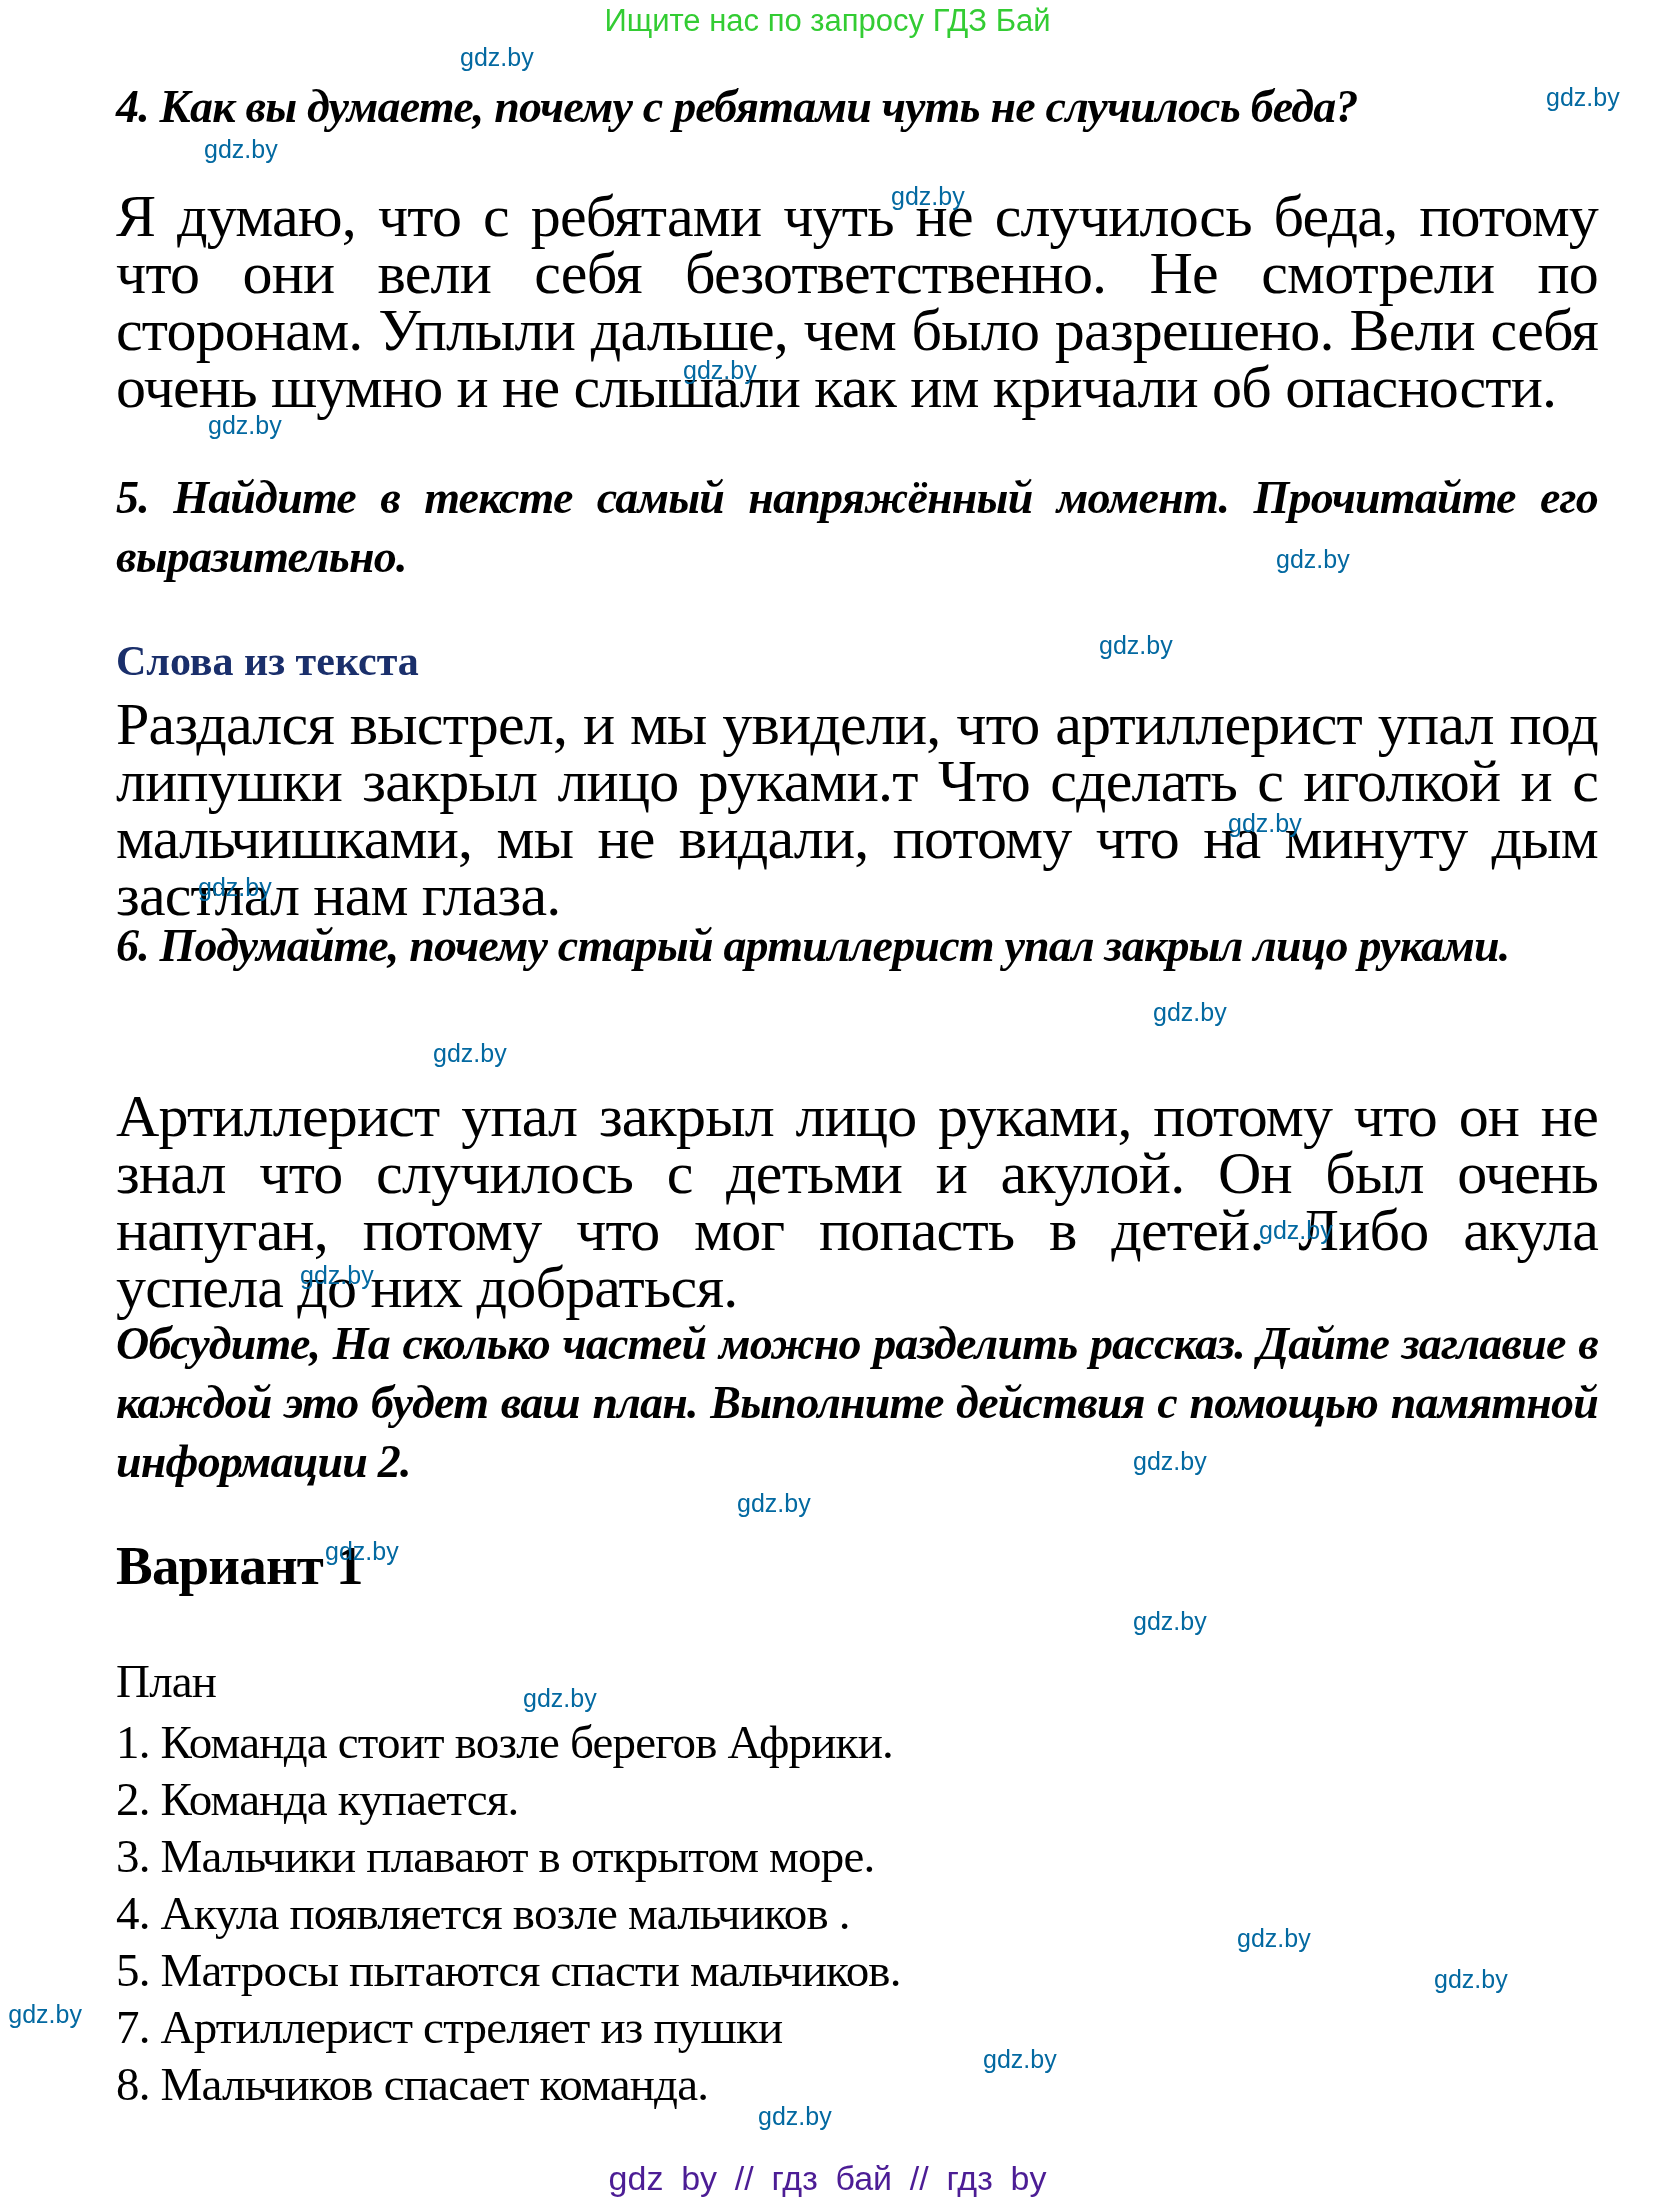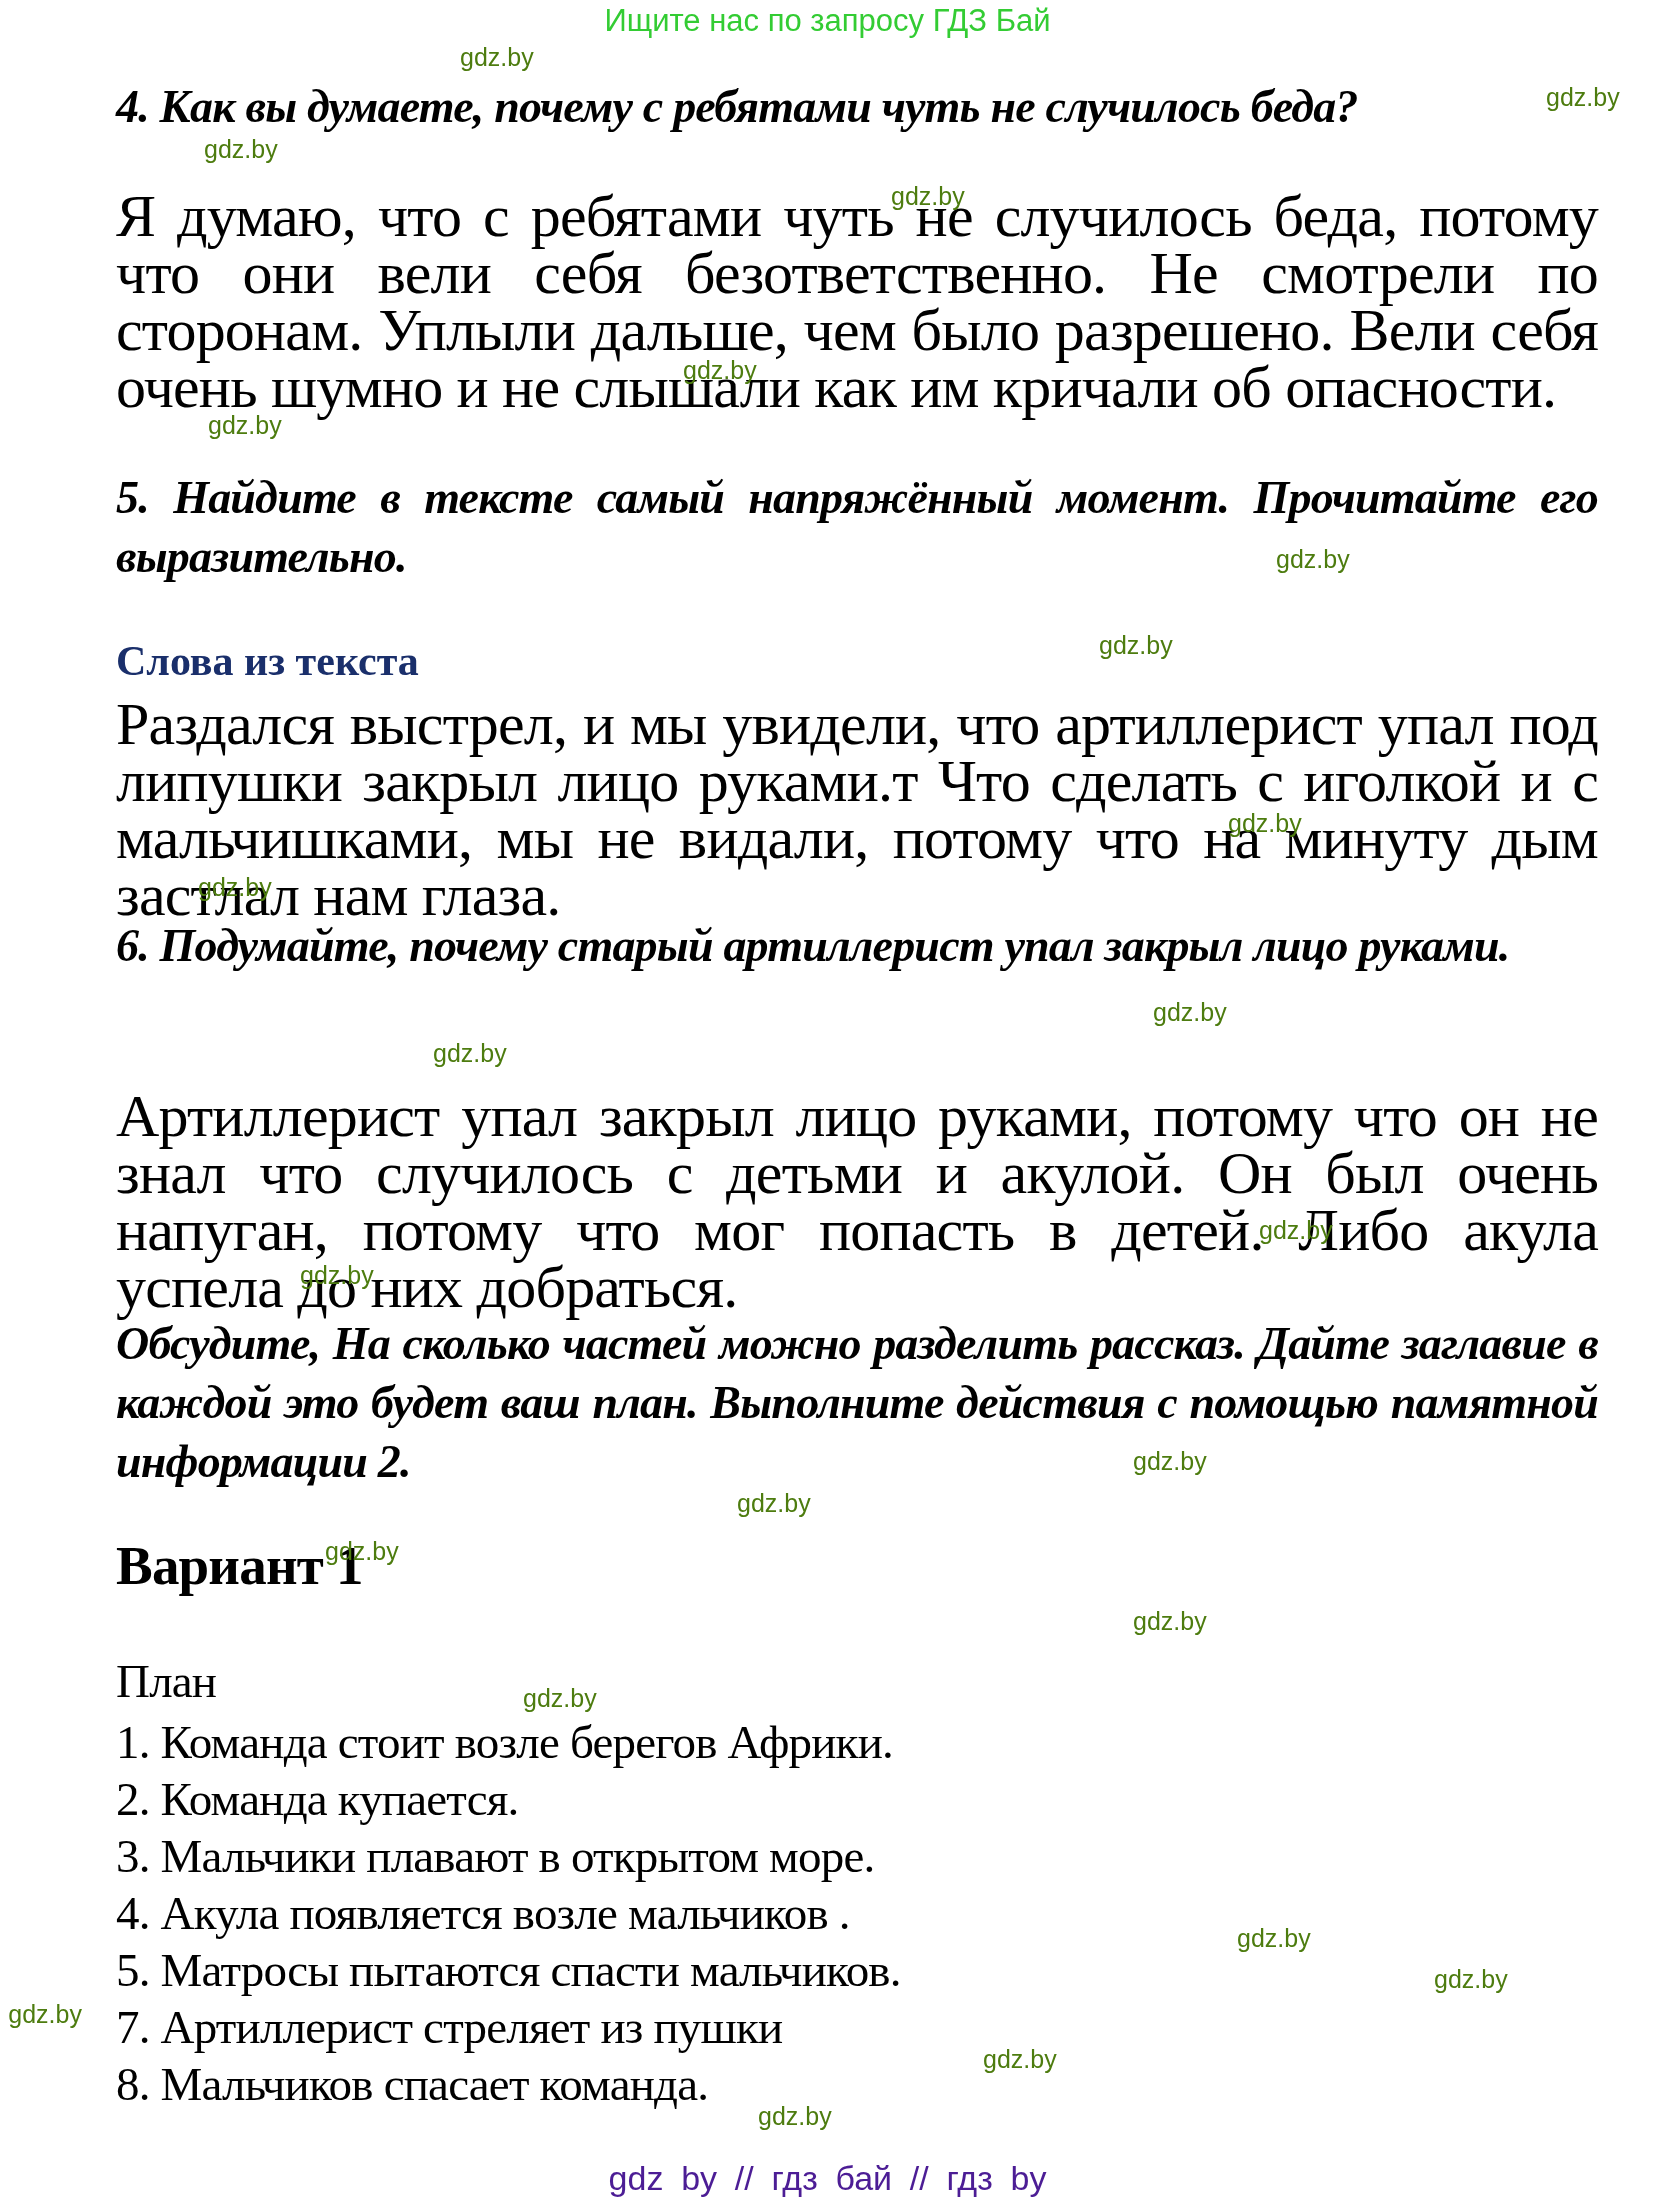--- a/index.html
+++ b/index.html
@@ -17,21 +17,21 @@
     top:2.5px; left:0; width:100%;
     text-align:center;
     font-family:"Liberation Sans", sans-serif;
     font-size:31px;
     color:#33cc33;
   }
   .wm{
     position:absolute;
     font-family:"Liberation Sans", sans-serif;
     font-size:25px;
-    color:#4d7c0f;
+    color:#0369a1;
     white-space:nowrap;
   }
   .block{
     position:absolute;
     left:92px;
     width:1482px;
     margin-left:24px;
   }
   .body-text{
     font-size:60px;

